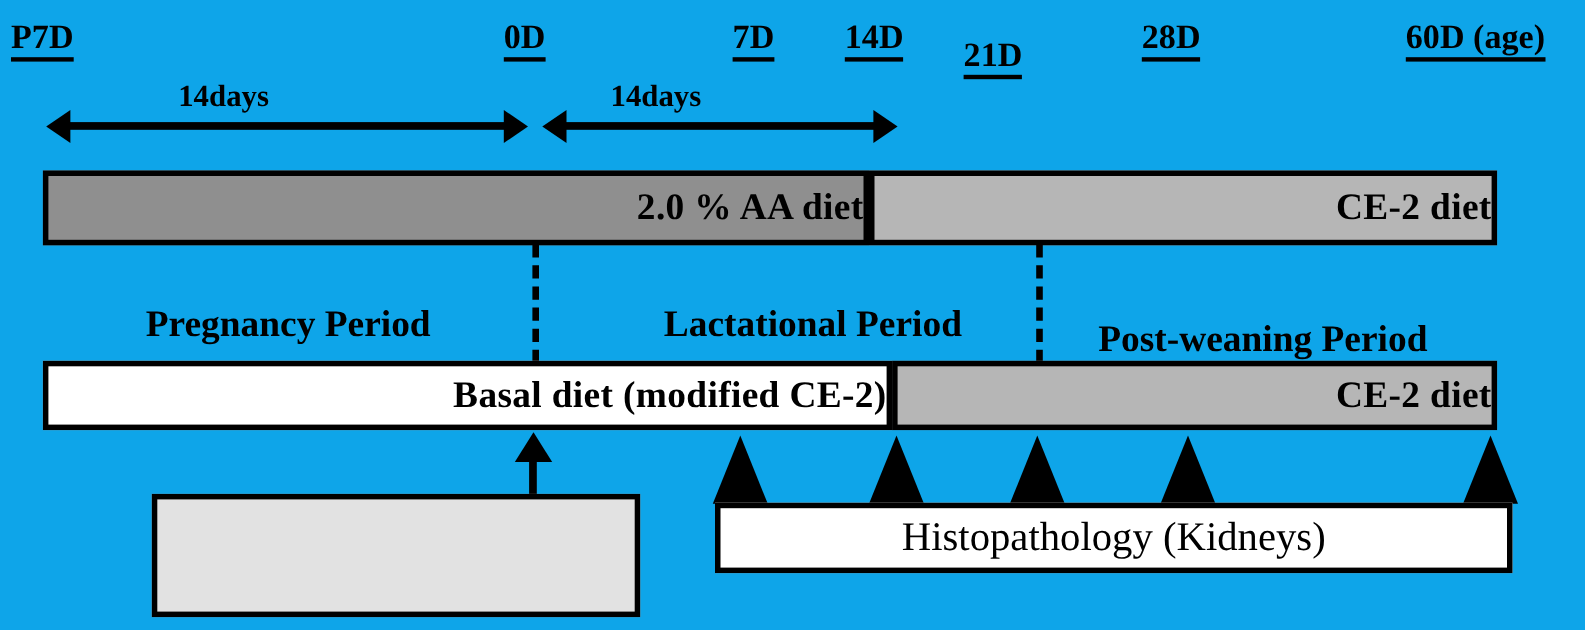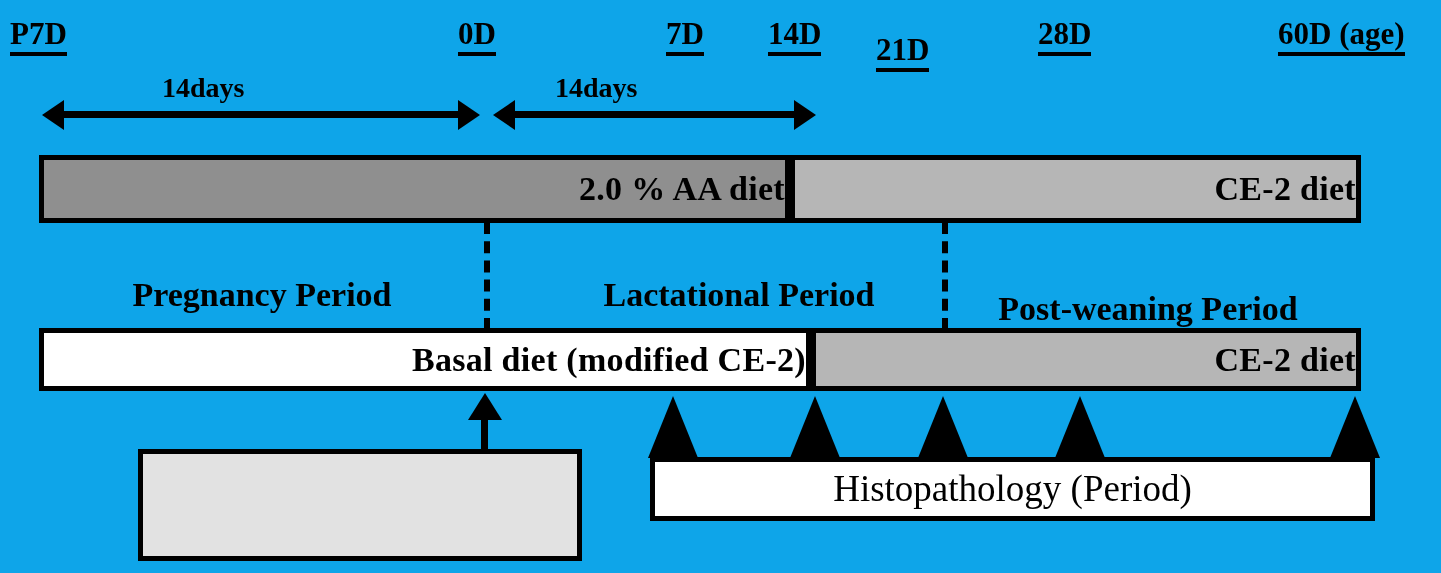--- a/index.html
+++ b/index.html
@@ -213,16 +213,16 @@
 
   <div>
     <div class="inj-shaft" style="left:481px; top:412px; height:38px;"></div>
     <div class="inj-head" style="left:468px; top:393px;"></div>
   </div>
 
   <div class="box" style="left:138px; top:449px; width:444px; height:112px; background:#e2e2e2;">
   </div>
 
   <div class="box" style="left:650px; top:457px; width:725px; height:64px; background:#ffffff;">
-    <span class="box-line plain">Histopathology (Period)</span>
+    <span class="box-line plain">Histopathology (Kidneys)</span>
   </div>
 
 </div>
 
 </body></html>

